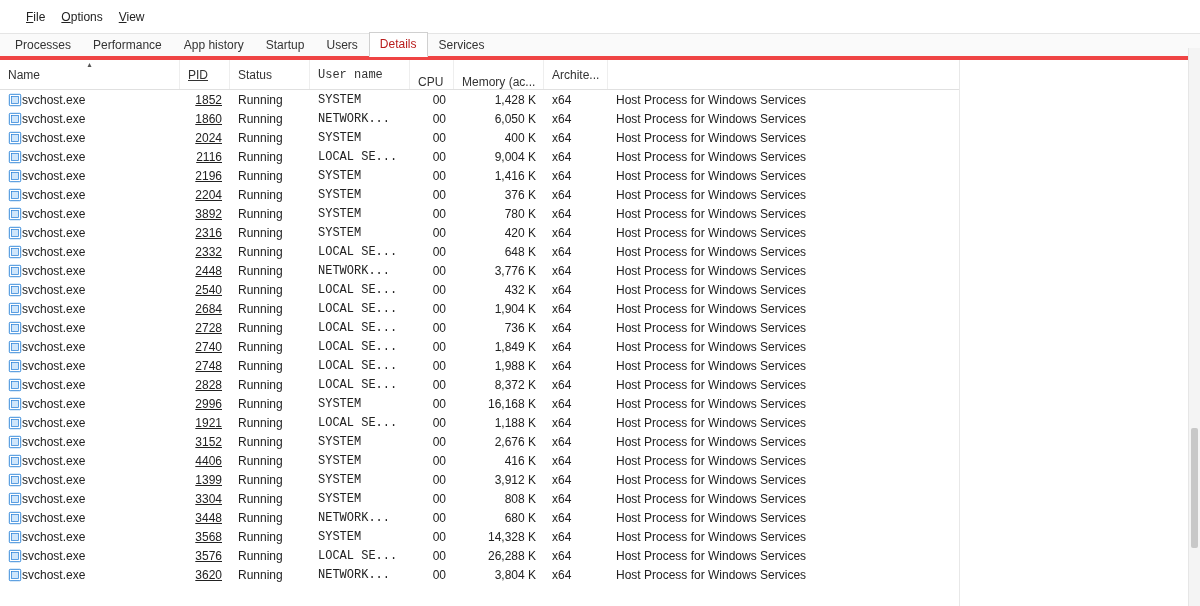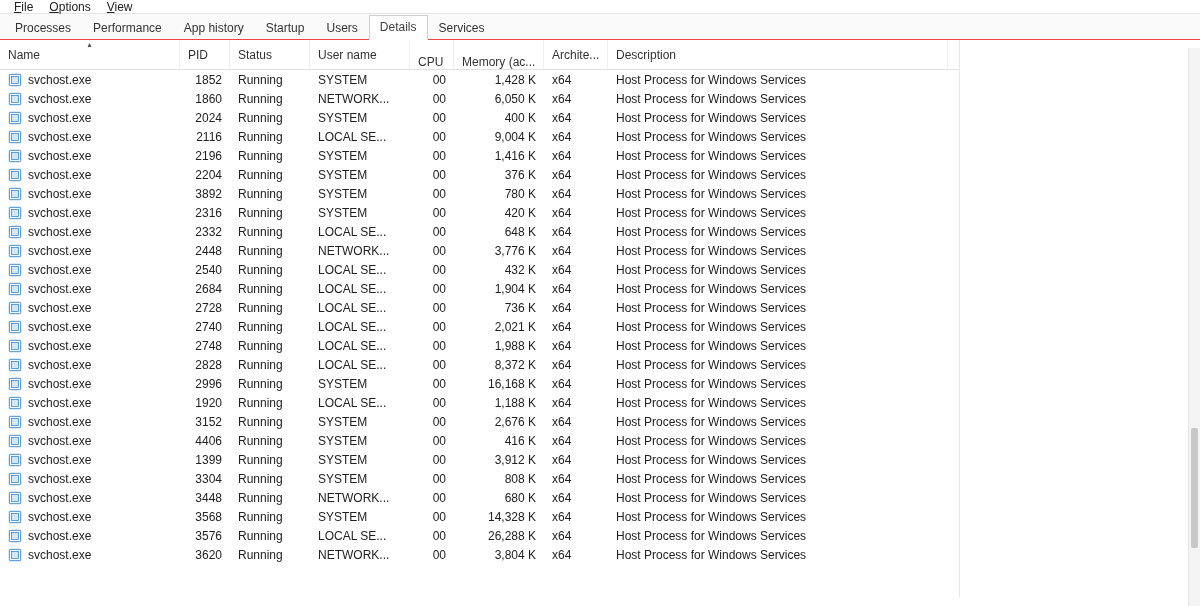--- a/index.html
+++ b/index.html
@@ -5,55 +5,55 @@
   * { box-sizing: border-box; margin: 0; padding: 0; }
   html, body {
     width: 1200px; height: 606px; overflow: hidden;
     font-family: "Segoe UI", Tahoma, sans-serif;
     font-size: 12px;
     color: #222;
     background: #fff;
   }
   
   .menubar {
-    height: 14px;
+    height: 34px;
     display: flex; align-items: center;
-    padding: 0 6px;
+    padding: 0 18px;
     border-bottom: 1px solid #e5e5e5;
   }
   .menubar .menu-item {
     padding: 2px 8px;
     cursor: default;
   }
   .menubar .menu-item .accel { text-decoration: underline; }
 
   
   .tabstrip {
     height: 26px;
     display: flex; align-items: flex-end;
     padding: 0 4px;
-    border-bottom: 1px solid #ef4444;
+    border-bottom: 4px solid #ef4444;
     background: #fafafa;
   }
   .tabstrip .tab {
     padding: 4px 10px 5px 10px;
     font-size: 12px;
     color: #333;
     cursor: default;
     border: 1px solid transparent;
     border-bottom: none;
     margin-right: 0px;
     position: relative;
     top: 1px;
   }
   .tabstrip .tab.active {
     background: #fff;
     border-color: #d0d0d0;
     border-bottom: 1px solid #fff;
-    color: #404040;
+    color: #b91c1c;
   }
 
   .content {
     display: flex;
     height: calc(606px - 22px - 26px);
   }
   .table-wrap {
     width: 960px;
     height: 100%;
     overflow: hidden;
@@ -104,33 +104,33 @@
     font-size: 12px;
   }
   .cell {
     padding: 0 8px;
     white-space: nowrap;
     overflow: hidden;
     text-overflow: clip;
   }
   .cell.num { text-align: right; }
   .cell.name {
-    display: flex; align-items: center; gap: 6px;
+    display: flex; align-items: center; 
   }
   .proc-icon {
     width: 14px; height: 14px;
     display: inline-flex; align-items: center; justify-content: center;
     flex: 0 0 14px;
   }
 
   
   .c-name   { width: 180px; }
-  .c-pid    { width: 50px; }
+  .c-pid    { width: 50px; text-decoration: underline; }
   .c-status { width: 80px; }
-  .c-user   { width: 100px; }
+  .c-user   { width: 100px; font-family: Liberation Mono, monospace; }
   .c-cpu    { width: 44px; align-items: flex-end; }
   .c-mem    { width: 90px; align-items: flex-end; }
   .c-arch   { width: 64px; }
   .c-desc   { width: 340px; flex: 0 0 auto; }
 
   
   .outer-scroll {
     position: absolute;
     right: 0; top: 48px; bottom: 0;
     width: 12px;
@@ -182,23 +182,20 @@
         </div>
         <div class="hdr-cell c-cpu">
           <span>CPU</span>
         </div>
         <div class="hdr-cell c-mem">
           <span>Memory (ac...</span>
         </div>
         <div class="hdr-cell c-arch">
           <span>Archite...</span>
         </div>
-        <div class="hdr-cell c-desc">
-          <span>Description</span>
-        </div>
       </div>
     <div class="rows" id="rows">
         <div class="row">
           <div class="cell c-name name">
             <span class="proc-icon">
               <svg viewBox="0 0 16 16" width="14" height="14">
                 <rect x="1.5" y="1.5" width="13" height="13" rx="1" fill="#fff" stroke="#1e7bd6" stroke-width="1"></rect>
                 <rect x="4" y="4" width="8" height="8" fill="#cfe6fb" stroke="#1e7bd6" stroke-width="0.8"></rect>
               </svg>
             </span>
@@ -435,21 +432,21 @@
                 <rect x="1.5" y="1.5" width="13" height="13" rx="1" fill="#fff" stroke="#1e7bd6" stroke-width="1"></rect>
                 <rect x="4" y="4" width="8" height="8" fill="#cfe6fb" stroke="#1e7bd6" stroke-width="0.8"></rect>
               </svg>
             </span>
             <span>svchost.exe</span>
           </div>
           <div class="cell c-pid num"><span>2740</span></div>
           <div class="cell c-status"><span>Running</span></div>
           <div class="cell c-user"><span>LOCAL SE...</span></div>
           <div class="cell c-cpu num"><span>00</span></div>
-          <div class="cell c-mem num"><span>2,021 K</span></div>
+          <div class="cell c-mem num"><span>1,849 K</span></div>
           <div class="cell c-arch"><span>x64</span></div>
           <div class="cell c-desc"><span>Host Process for Windows Services</span></div>
         </div>
         <div class="row">
           <div class="cell c-name name">
             <span class="proc-icon">
               <svg viewBox="0 0 16 16" width="14" height="14">
                 <rect x="1.5" y="1.5" width="13" height="13" rx="1" fill="#fff" stroke="#1e7bd6" stroke-width="1"></rect>
                 <rect x="4" y="4" width="8" height="8" fill="#cfe6fb" stroke="#1e7bd6" stroke-width="0.8"></rect>
               </svg>
@@ -503,21 +500,21 @@
         <div class="row">
           <div class="cell c-name name">
             <span class="proc-icon">
               <svg viewBox="0 0 16 16" width="14" height="14">
                 <rect x="1.5" y="1.5" width="13" height="13" rx="1" fill="#fff" stroke="#1e7bd6" stroke-width="1"></rect>
                 <rect x="4" y="4" width="8" height="8" fill="#cfe6fb" stroke="#1e7bd6" stroke-width="0.8"></rect>
               </svg>
             </span>
             <span>svchost.exe</span>
           </div>
-          <div class="cell c-pid num"><span>1920</span></div>
+          <div class="cell c-pid num"><span>1921</span></div>
           <div class="cell c-status"><span>Running</span></div>
           <div class="cell c-user"><span>LOCAL SE...</span></div>
           <div class="cell c-cpu num"><span>00</span></div>
           <div class="cell c-mem num"><span>1,188 K</span></div>
           <div class="cell c-arch"><span>x64</span></div>
           <div class="cell c-desc"><span>Host Process for Windows Services</span></div>
         </div>
         <div class="row">
           <div class="cell c-name name">
             <span class="proc-icon">

